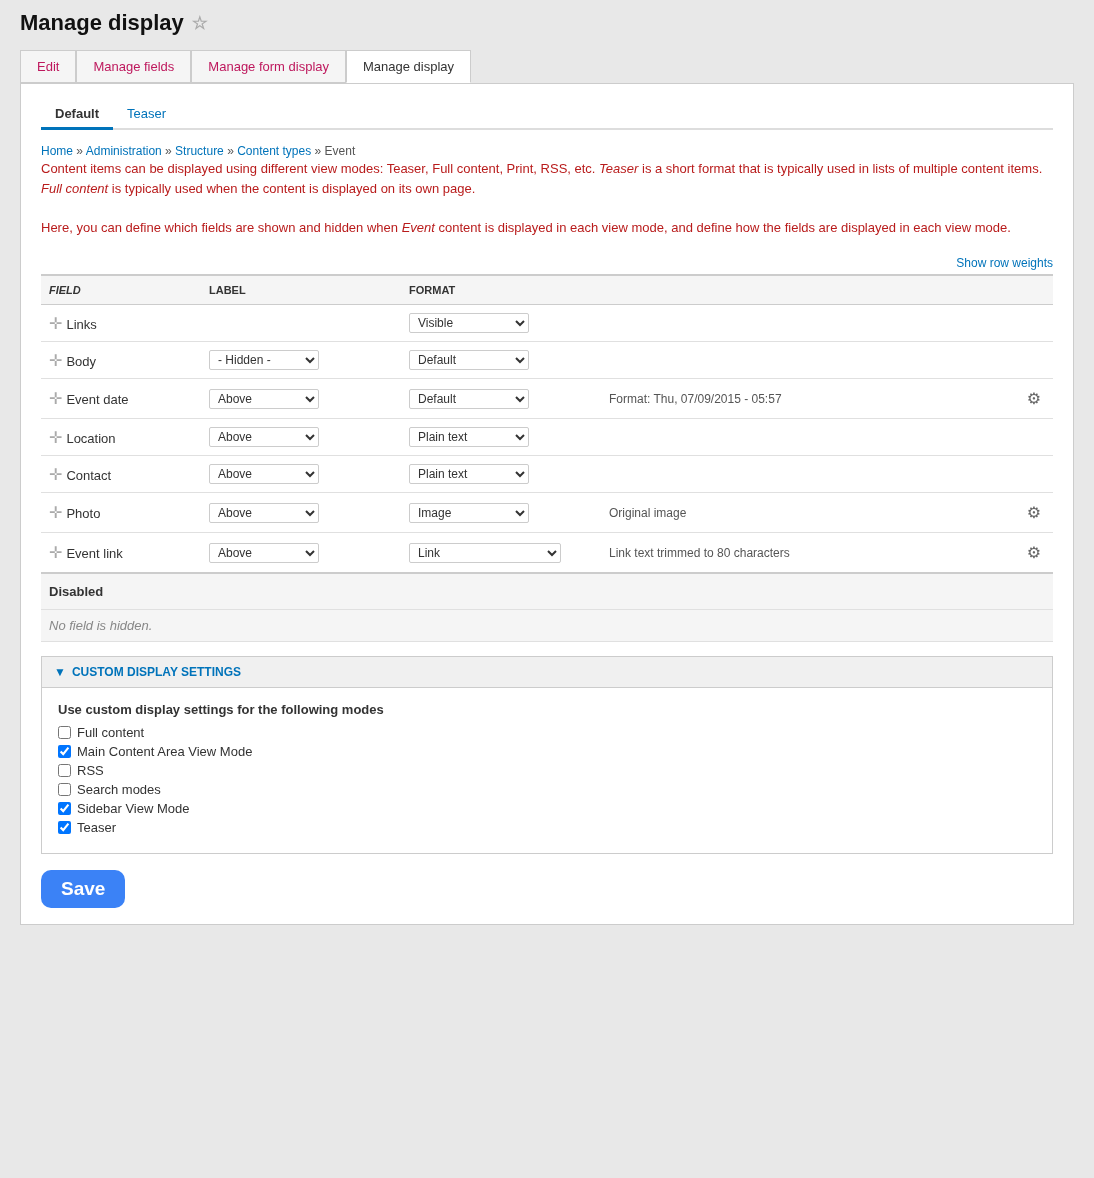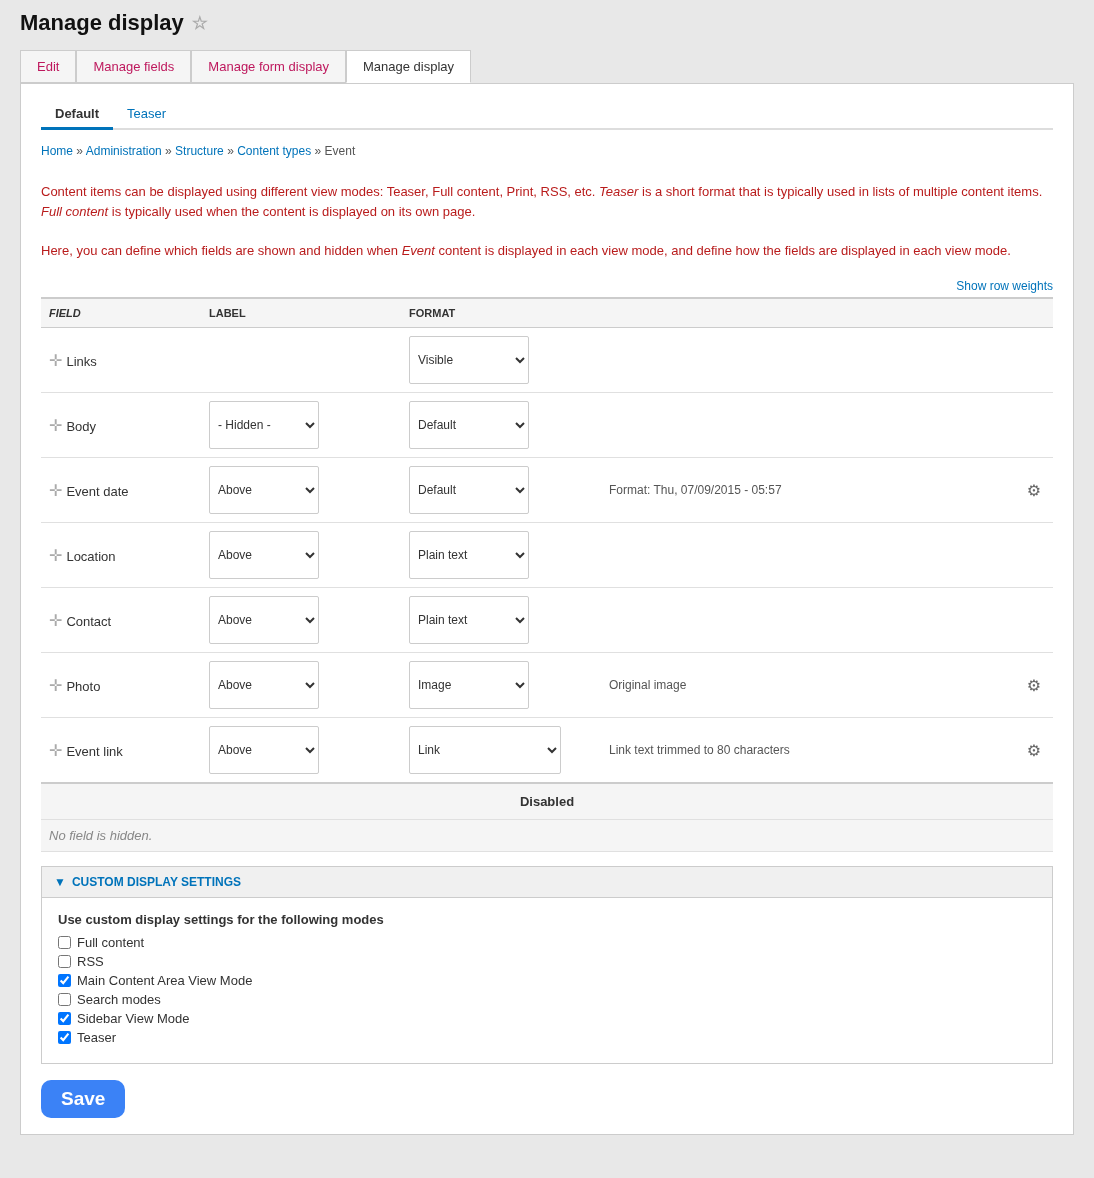--- a/index.html
+++ b/index.html
@@ -66,21 +66,21 @@
       border-bottom: 3px solid transparent;
       margin-bottom: -2px;
     }
     .sub-tab.active {
       color: #333;
       border-bottom: 3px solid #0073ba;
       font-weight: bold;
     }
     .breadcrumb {
       font-size: 12px;
-      margin-bottom: 24px;
+      margin-bottom: 1px;
     }
     .breadcrumb a { color: #0073ba; text-decoration: none; }
     .breadcrumb span { color: #555; }
     .description {
       font-size: 13px;
       line-height: 1.5;
       margin-bottom: 18px;
       color: #b91c1c;
     }
     .description em { font-style: italic; }
@@ -119,21 +119,21 @@
       font-size: 16px;
       cursor: move;
       padding-right: 4px;
     }
     .field-name {
       font-size: 13px;
       color: #333;
     }
     select.label-select, select.format-select {
       font-size: 12px;
-      padding: 15px 4px;
+      padding: 1px 4px;
       border: 1px solid #ccc;
       background: #fff;
       border-radius: 2px;
       color: #333;
       min-width: 110px;
     }
     select.format-select {
       min-width: 120px;
     }
     .format-info {
@@ -313,47 +313,47 @@
           <tr>
             <td><span class="drag-handle">✛</span><span class="field-name">Event link</span></td>
             <td><select class="label-select"><option>- Hidden -</option><option selected="">Above</option><option>Inline</option></select></td>
             <td><select class="format-select"><option>Link</option><option>Plain text</option><option>Separate title and URL</option></select></td>
             <td class="format-info">Link text trimmed to 80 characters</td>
             <td style="text-align: right;"><button class="gear-btn">⚙</button></td>
           </tr>
         </tbody>
       <tbody>
         <tr class="disabled-header">
-          <td colspan="5" style="font-weight:bold; font-size:13px; padding: 10px 8px; background:#f5f5f5; border-top: 2px solid #ccc; text-align: center;">Disabled</td>
+          <td colspan="5" style="font-weight:bold; font-size:13px; padding: 10px 8px; background:#f5f5f5; border-top: 2px solid #ccc;">Disabled</td>
         </tr>
         <tr>
           <td colspan="5" class="no-field-hidden">No field is hidden.</td>
         </tr>
       </tbody>
     </table>
 
     <div class="custom-display-section">
       <div class="custom-display-header">
         <span>▼</span>
         <span>CUSTOM DISPLAY SETTINGS</span>
       </div>
       <div class="custom-display-body">
         <h4>Use custom display settings for the following modes</h4>
         <div id="checkboxes-container">
             <div class="checkbox-row">
               <input type="checkbox" id="cb-full-content" style="">
               <label for="cb-full-content">Full content</label>
             </div>
             <div class="checkbox-row">
+              <input type="checkbox" id="cb-main-content-area" checked="" style="">
+              <label for="cb-main-content-area">Main Content Area View Mode</label>
+            </div>
+            <div class="checkbox-row">
               <input type="checkbox" id="cb-rss" style="">
               <label for="cb-rss">RSS</label>
-            </div>
-            <div class="checkbox-row">
-              <input type="checkbox" id="cb-main-content-area" checked="" style="">
-              <label for="cb-main-content-area">Main Content Area View Mode</label>
             </div>
             <div class="checkbox-row">
               <input type="checkbox" id="cb-search-index" style="">
               <label for="cb-search-index">Search modes</label>
             </div>
             <div class="checkbox-row">
               <input type="checkbox" id="cb-sidebar-view-mode" checked="" style="">
               <label for="cb-sidebar-view-mode">Sidebar View Mode</label>
             </div>
             <div class="checkbox-row">

